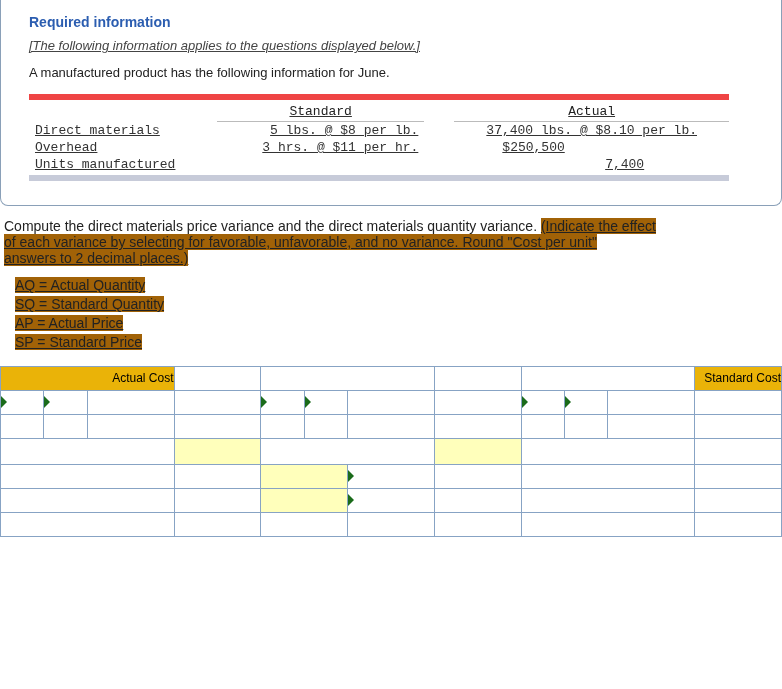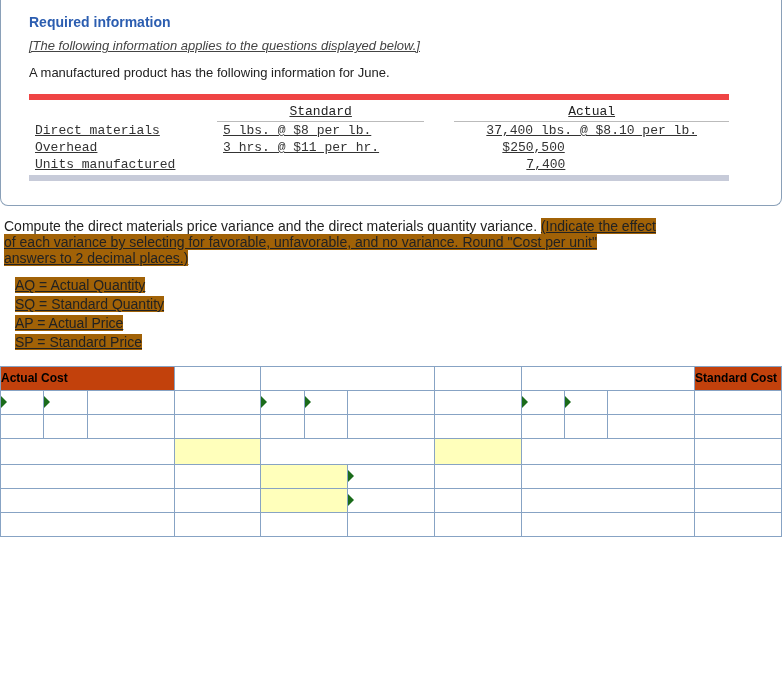--- a/index.html
+++ b/index.html
@@ -52,21 +52,21 @@
     font-weight: normal;
     text-align: center;
     color: #222;
     border-bottom: 1px solid #bbb;
     padding: 2px 6px;
   }
   .data-block td {
     padding: 1px 6px;
   }
   .data-block .lbl { text-align: left; white-space: nowrap; }
-  .data-block .std { text-align: left; white-space: nowrap; }
+  .data-block .std { text-align: right; white-space: nowrap; }
   .data-block .act { text-align: center; white-space: nowrap; }
   .question-text {
     color: #222;
     font-size: 14px;
     padding: 0 4px;
     margin-bottom: 10px;
   }
   .highlight { background: #a16207; text-decoration: underline; }
   .legend {
     padding: 0 15px;
@@ -79,23 +79,23 @@
     border-collapse: collapse;
     width: 100%;
   }
   .var-table td, .var-table th {
     border: 1px solid #87a3c4;
     height: 24px;
     padding: 0;
     font-size: 12px;
   }
   .hdr-blue {
-    background: #c2410c;
-    font-weight: bold;
-    text-align: left;
+    background: #eab308;
+    font-weight: normal;
+    text-align: right;
     color: #000;
   }
   .yellow { background: #ffffbb; }
   .tri-right {
     position: relative;
   }
   .tri-right::before {
     content: "";
     position: absolute;
     top: 0;
@@ -132,21 +132,21 @@
       <tr>
         <td class="lbl">Overhead</td>
         <td class="std">3 hrs. @ $11 per hr.</td>
         <td></td>
         <td class="act" style="text-align:left;padding-left:48px;">$250,500</td>
       </tr>
       <tr>
         <td class="lbl">Units manufactured</td>
         <td class="std"></td>
         <td></td>
-        <td class="act" style="text-align:left;padding-left:72px;">7,400</td>
+        <td class="act" style="text-align:center;padding-left:72px;">7,400</td>
       </tr>
     </tbody>
       </table>
   </div>
 </div>
 
 <div class="question-text">
   <span>Compute the direct materials price variance and the direct materials quantity variance. </span><span class="highlight">(Indicate the effect </span><br>
   <span class="highlight">of each variance by selecting for favorable, unfavorable, and no variance. Round "Cost per unit" </span><br>
   <span class="highlight">answers to 2 decimal places.)</span>

